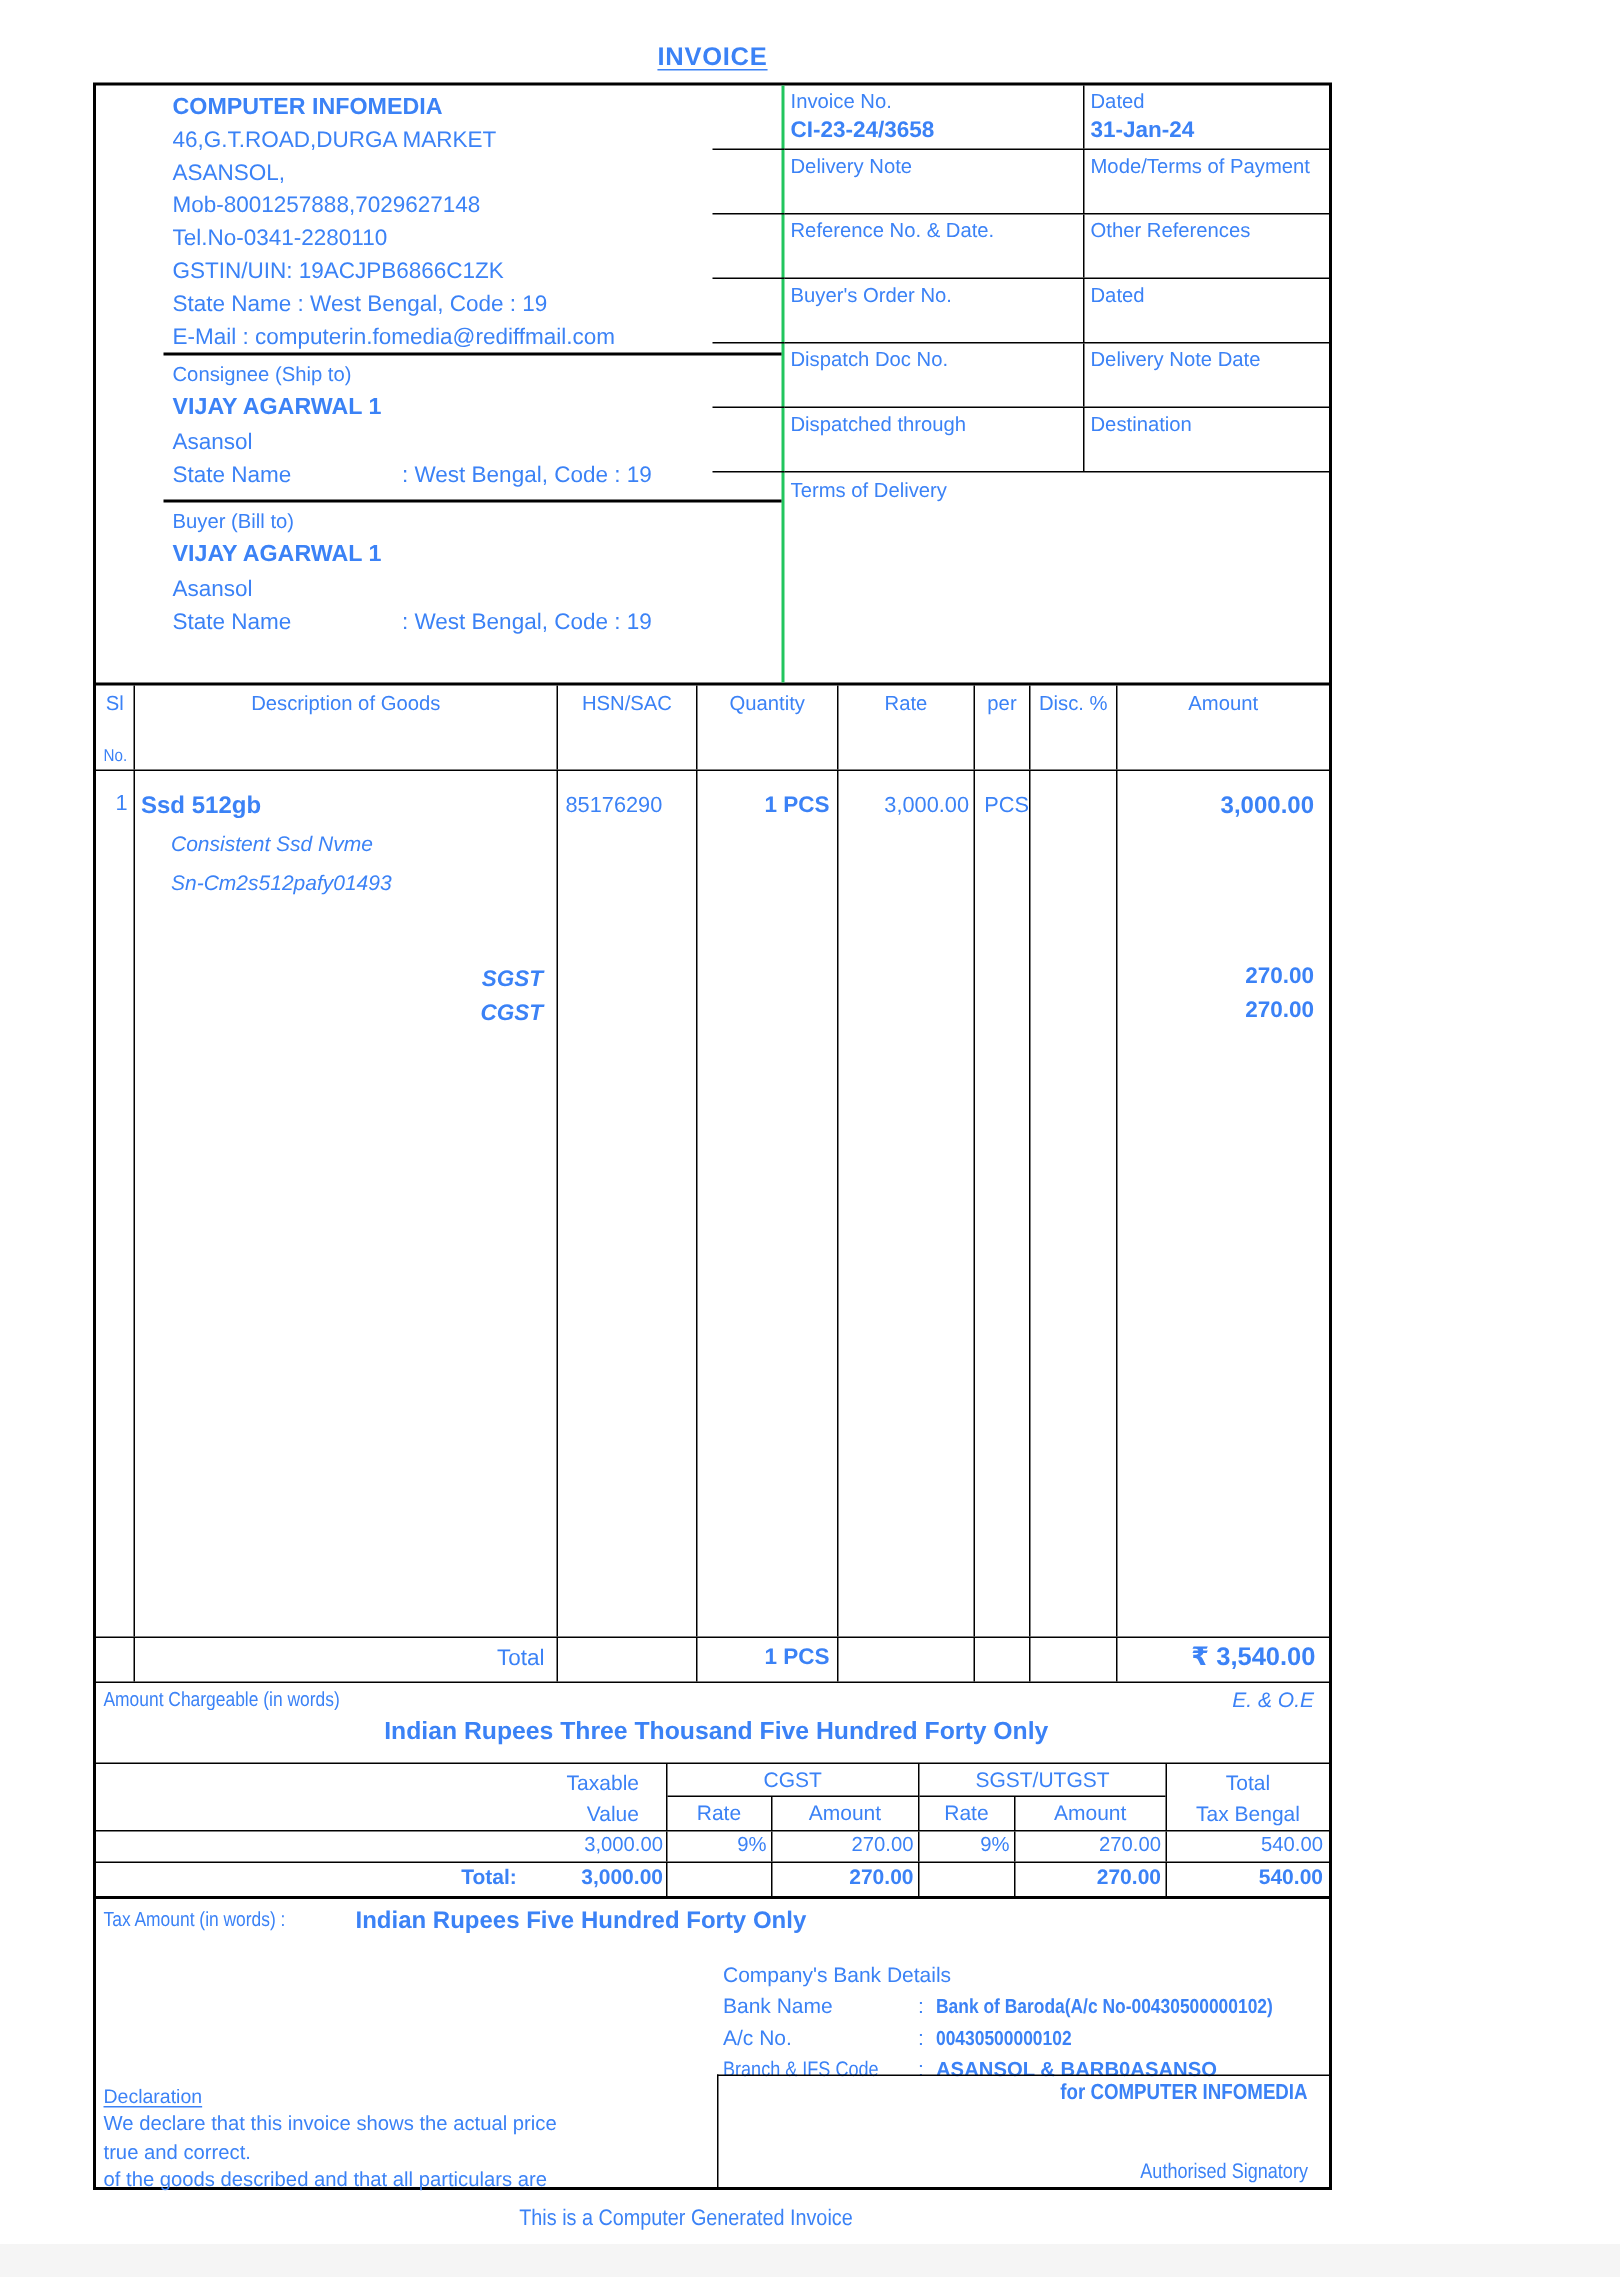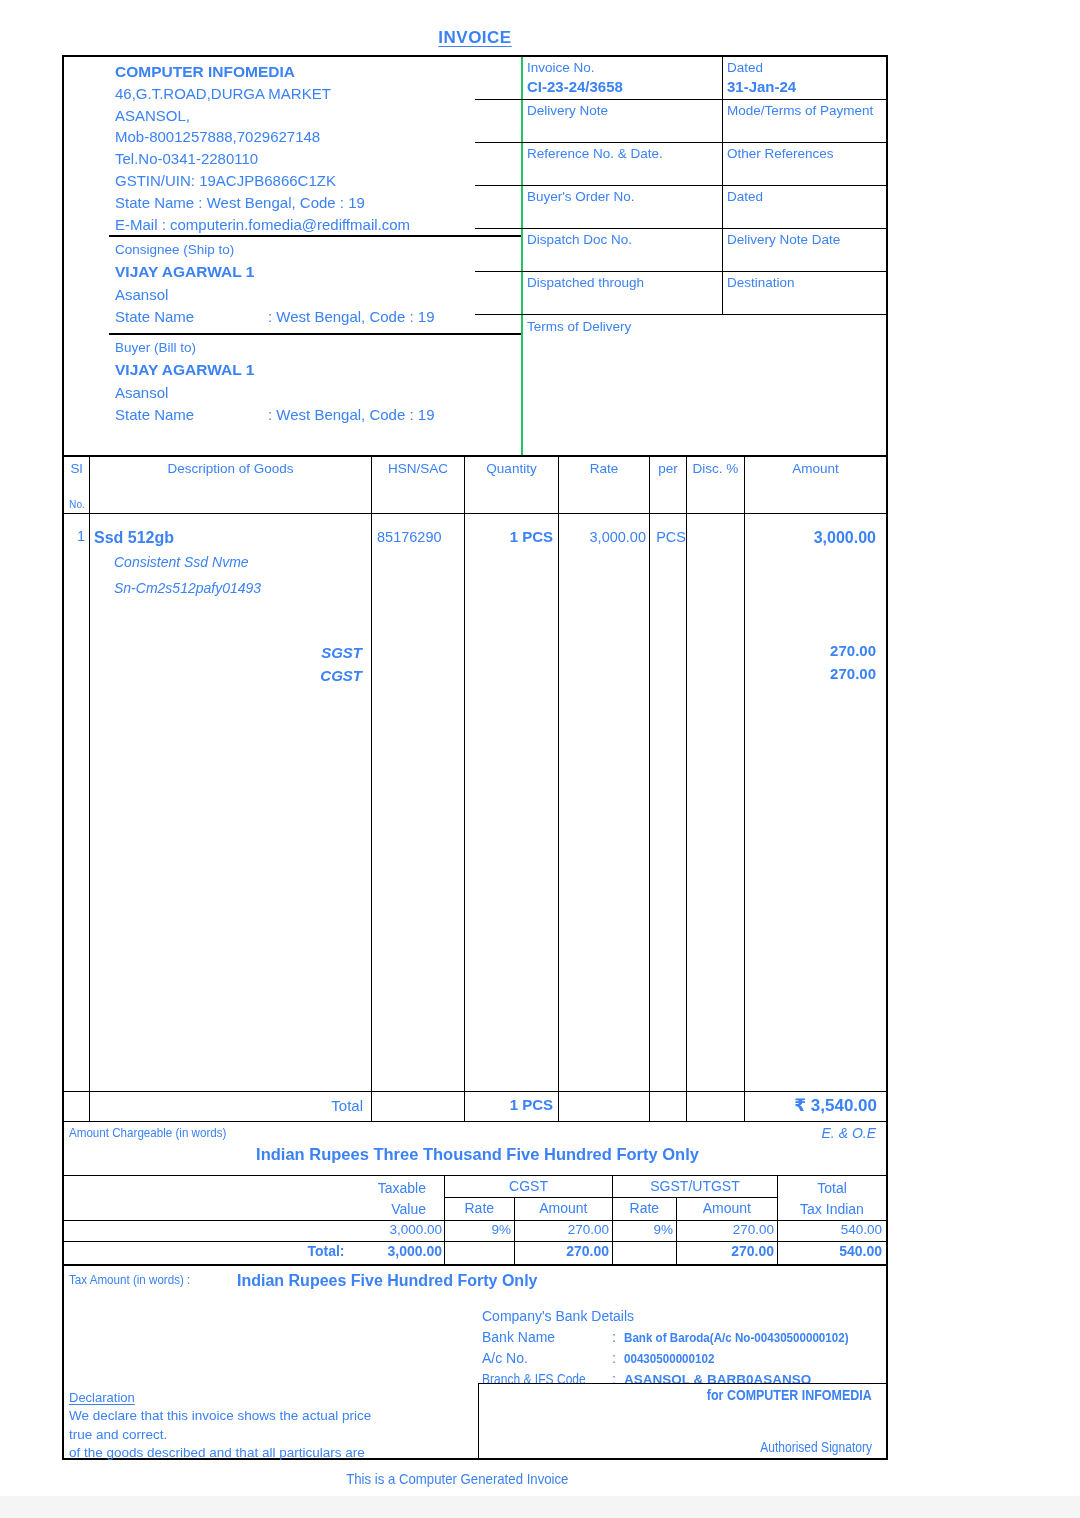--- a/index.html
+++ b/index.html
@@ -323,21 +323,21 @@
         </div>
         <div class="tt-group g-sgst">
           <div class="tt-group-label">SGST/UTGST</div>
           <div class="tt-sub">
             <div class="rate">Rate</div>
             <div class="amount">Amount</div>
           </div>
         </div>
         <div class="tt-col6">
           <div>Total</div>
-          <div>Tax Indian</div>
+          <div>Tax Bengal</div>
         </div>
       </div>
       <div class="tt-row data">
         <div class="tt-c c1">3,000.00</div>
         <div class="tt-c c2">9%</div>
         <div class="tt-c c3">270.00</div>
         <div class="tt-c c4">9%</div>
         <div class="tt-c c5">270.00</div>
         <div class="tt-c c6">540.00</div>
       </div>

